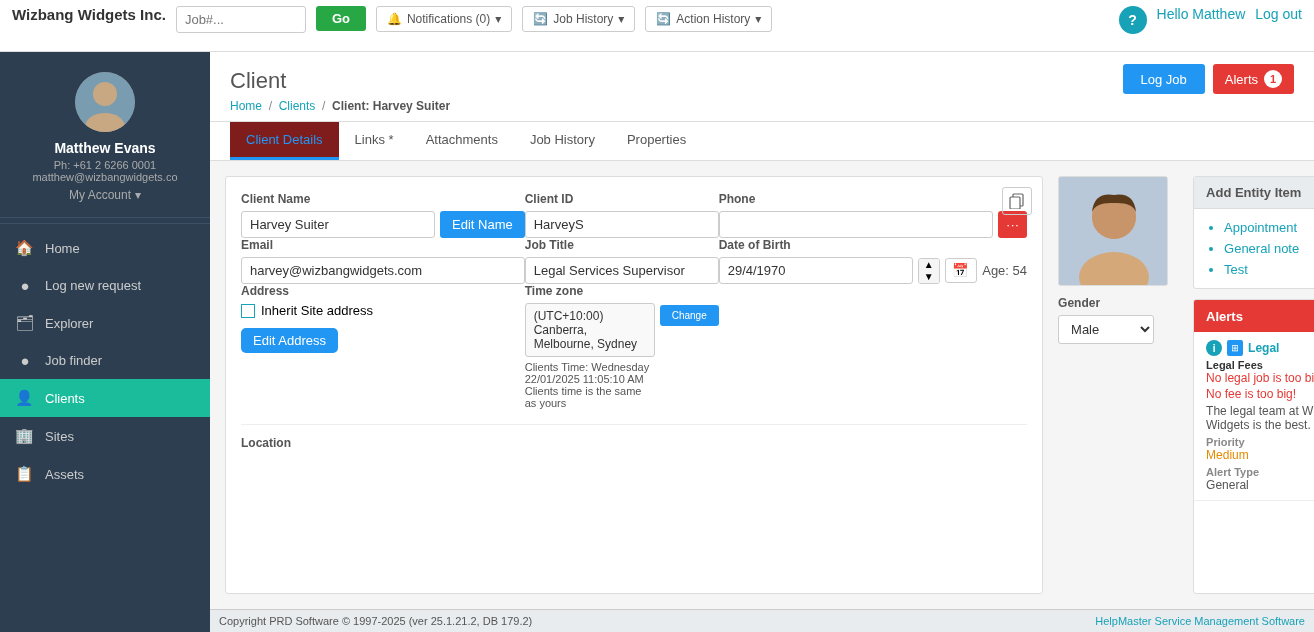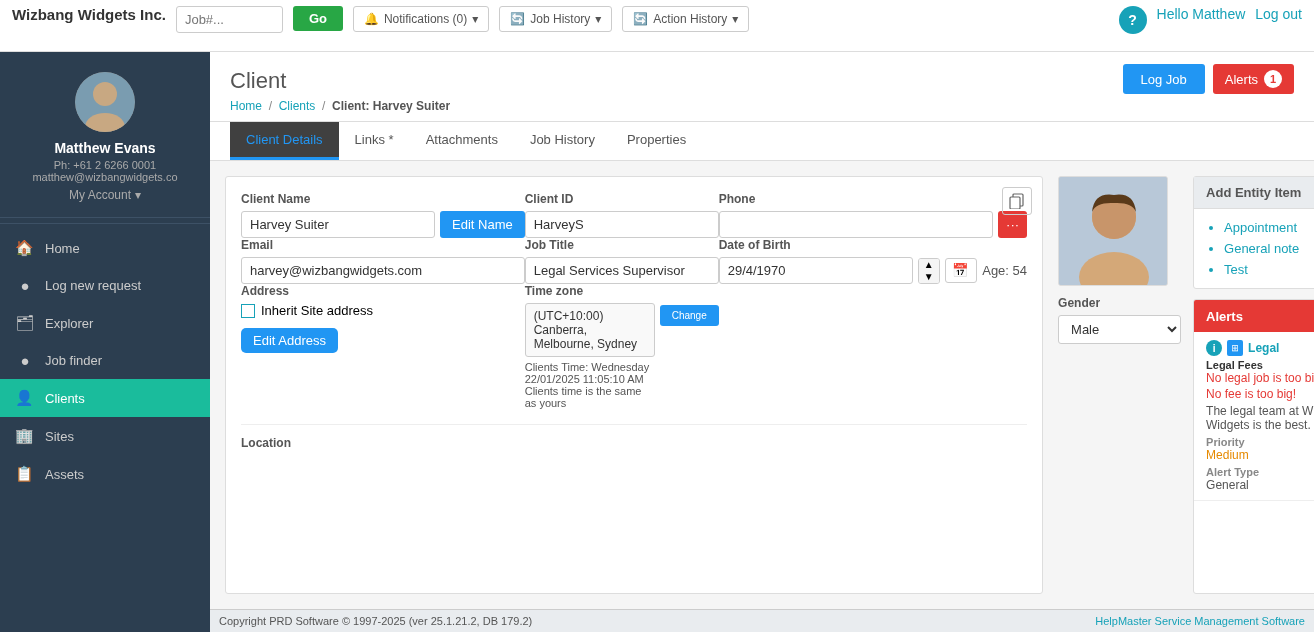--- a/index.html
+++ b/index.html
@@ -19,21 +19,21 @@
     .brand-name {
       font-weight: bold;
       font-size: 15px;
       color: #333;
       white-space: nowrap;
     }
     .job-input {
       border: 1px solid #ccc;
       padding: 5px 8px;
       border-radius: 3px;
-      width: 107px;
+      width: 130px;
       font-size: 13px;
       color: #999;
     }
     .go-btn {
       background: #28a745;
       color: #fff;
       border: none;
       padding: 5px 16px;
       border-radius: 3px;
       cursor: pointer;
@@ -212,21 +212,21 @@
       padding: 10px 16px;
       cursor: pointer;
       font-size: 13px;
       color: #555;
       border-bottom: 3px solid transparent;
       white-space: nowrap;
     }
     .tab.active {
       border-bottom: 3px solid #2196f3;
       color: #2196f3;
-      background: #404040;
+      background: #7f1d1d;
     }
 
     
     .tab-content-wrapper {
       display: flex;
       flex: 1;
       gap: 0;
       padding: 15px;
       gap: 15px;
     }
@@ -383,21 +383,21 @@
     }
     .client-photo svg { width: 110px; height: 110px; }
     .gender-group { margin-top: 10px; display: flex; flex-direction: column; gap: 5px; }
     .gender-select {
       border: 1px solid #ccc;
       border-radius: 3px;
       padding: 5px 8px;
       font-size: 13px;
       color: #333;
       background: #fff;
-      width: 123px;
+      width: 96px;
       cursor: pointer;
     }
 
     
     .right-panels {
       width: 195px;
       flex-shrink: 0;
       display: flex;
       flex-direction: column;
       gap: 10px;

